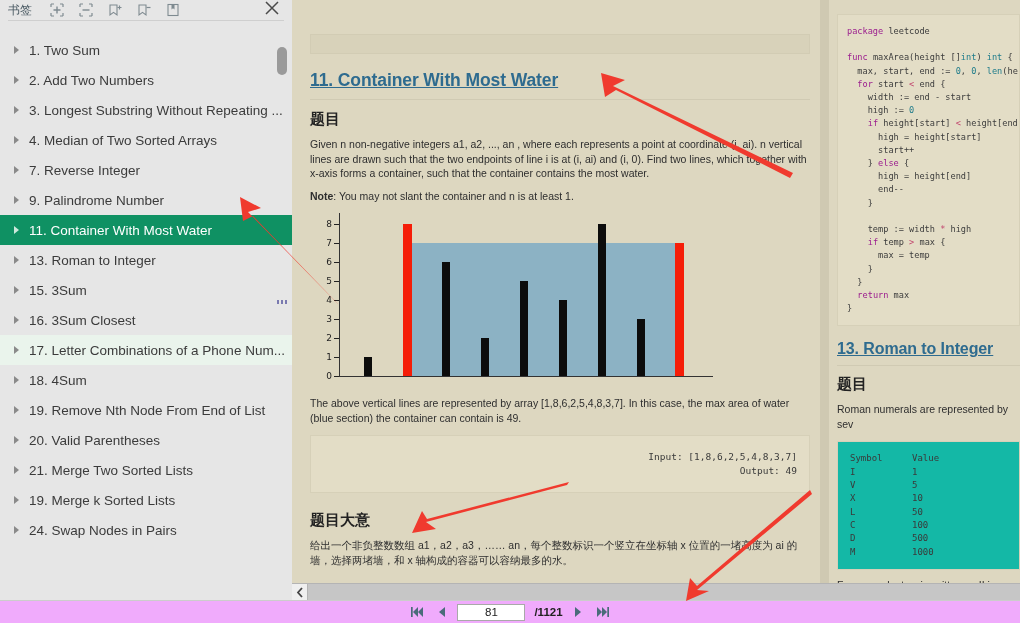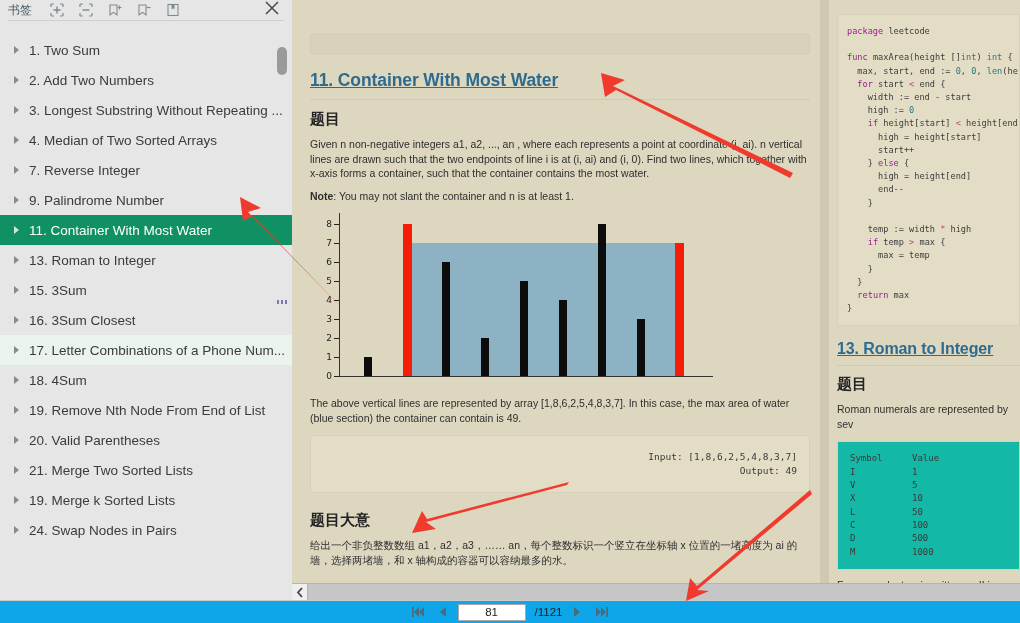--- a/index.html
+++ b/index.html
@@ -188,36 +188,36 @@
     display: flex; align-items: center; justify-content: center;
   }
   #hbar-thumb {
     position: absolute; left: 17px; top: 1px; right: 1px; height: 15px;
     background: #c6c6c6;
   }
 
   
   #bottom {
     position: absolute; left: 0; bottom: 0; right: 0; height: 23px;
-    background: #0ea5e9; border-top: 1px solid #cccccc;
+    background: #f0abfc; border-top: 1px solid #cccccc;
     display: flex; align-items: center; justify-content: center;
   }
   #pager { display: flex; align-items: center; gap: 7px; }
   .navbtn {
     width: 17px; height: 15px; display: flex;
     align-items: center; justify-content: center; cursor: default;
   }
   .navbtn svg { display: block; }
   #pagenum {
     width: 68px; height: 17px; background: #ffffff;
     border: 1px solid #a9a9a9;
     font-size: 11.5px; color: #222; text-align: center;
     line-height: 15px;
   }
-  #pagetotal { font-size: 11.5px; color: #222; margin-left: 2px; }
+  #pagetotal { font-size: 11.5px; color: #222; margin-left: 2px; font-weight: bold; }
 
   
   #arrows { position: absolute; inset: 0; pointer-events: none; }
 </style>
 </head>
 <body>
 
 <div id="app">
 
   <div id="sidebar">

